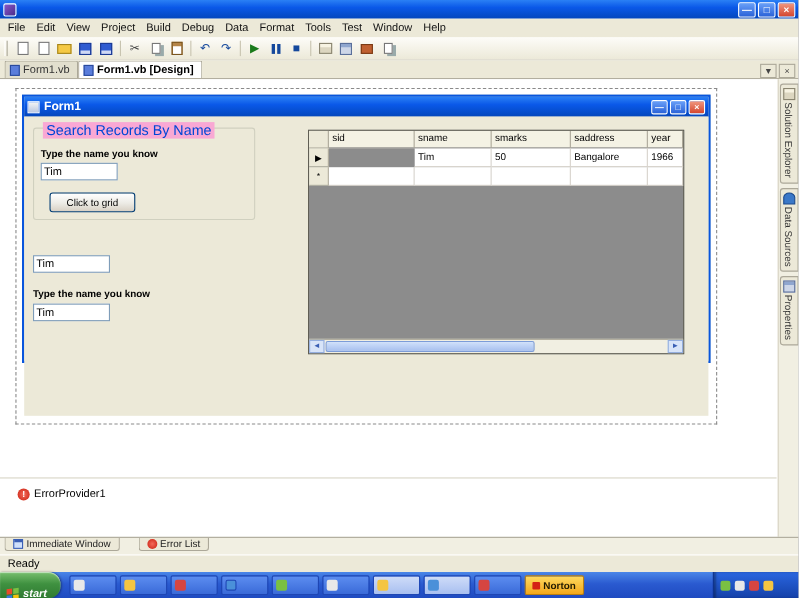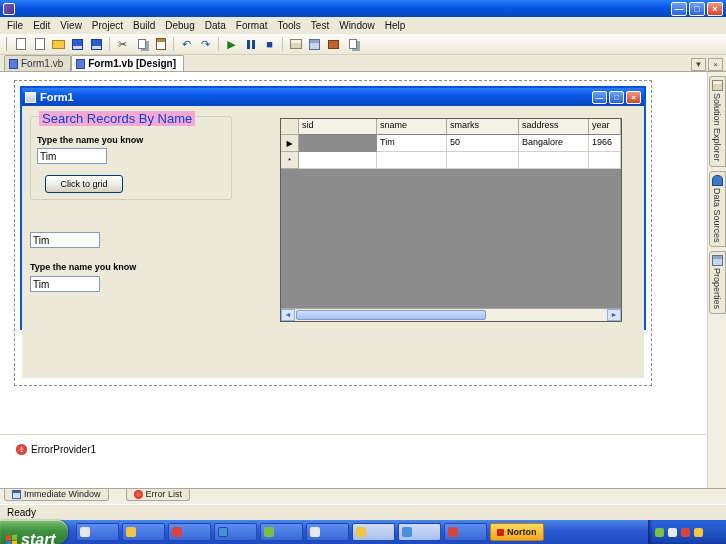--- a/index.html
+++ b/index.html
@@ -140,21 +140,21 @@
   
   .statusbar { position:absolute; left:0; top:504px; width:726px; height:16px; background:#ece9d8;
     border-top:1px solid #fff; font-size:10px; color:#000; display:flex; align-items:center;
     padding-left:7px; }
 
   
   .taskbar { position:absolute; left:0; top:520px; width:726px; height:24px;
     background:linear-gradient(#4a86e8,#2a5ad0 45%,#1e4ac0); display:flex; align-items:center; }
   .start { height:24px; background:linear-gradient(#79c06f,#3f9140 45%,#2f7a31);
     border-radius:0 11px 11px 0; display:flex; align-items:center; gap:4px; padding:16px 12px 0 6px;
-    color:#fff; font-weight:bold; font-style:italic; font-size:16px;
+    color:#fff; font-weight:bold; font-style:italic; font-size:10px;
     box-shadow:inset 0 1px 1px rgba(255,255,255,.6), 1px 0 2px rgba(0,0,0,.4); }
   .flag { display:grid; grid-template-columns:5px 5px; grid-template-rows:5px 5px; gap:1px;
     transform:skewY(-6deg); }
   .flag i { display:block; } .f-r{background:#e84a2a;} .f-g{background:#7ac043;} .f-b{background:#3a7ae0;} .f-y{background:#f4c20d;}
   .tb-btns { display:flex; gap:3px; margin-left:8px; align-items:center; flex:1; }
   .tbb { width:43px; height:18px; background:linear-gradient(#5c8df0,#3a6ad8);
     border:1px solid #1e46b4; border-radius:2px; display:flex; align-items:center; padding-left:3px; }
   .tbb.light { background:linear-gradient(#cfdcf8,#a8bff0); }
   .bicon { width:10px; height:10px; border-radius:2px; }
   .norton { width:54px; height:18px; background:linear-gradient(#ffd95e,#f2a71c);

